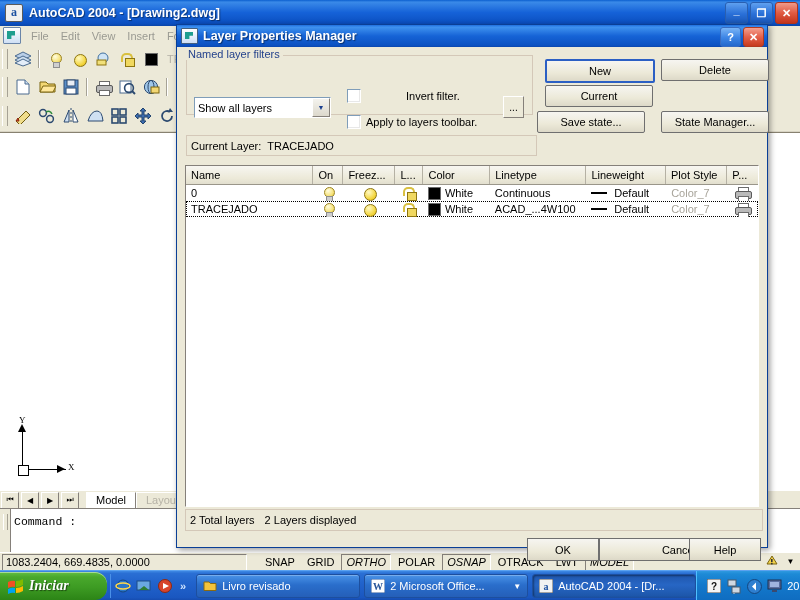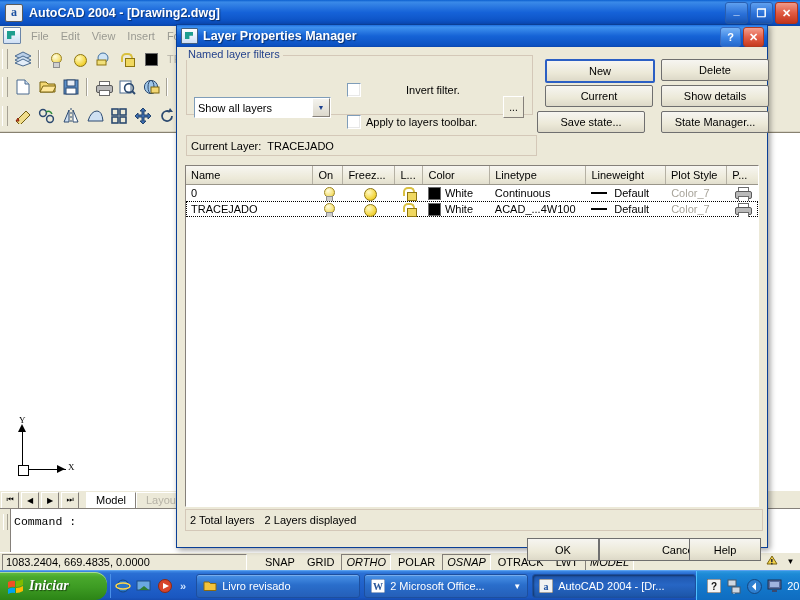--- a/index.html
+++ b/index.html
@@ -564,38 +564,37 @@
 
     <div class="grpbox"></div>
     <div class="grp-legend">Named layer filters</div>
 
     <div class="combo">
       <span>Show all layers</span>
       <span class="combo-arrow">▼</span>
     </div>
     <div class="ellipsisbtn">...</div>
 
-    <div class="chk-row" style="left:170px;top:58px;gap:45px;">
+    <div class="chk-row" style="left:170px;top:64px;gap:45px;">
       <span class="chkbox"></span>
       <span>Invert filter.</span>
     </div>
     <div class="chk-row" style="left:170px;top:90px;">
       <span class="chkbox"></span>
       <span>Apply to layers toolbar.</span>
     </div>
 
     <div class="curlayer">
       <span>Current Layer:</span>
       <span>TRACEJADO</span>
     </div>
 
     <div class="btn default" style="left:368px;top:34px;">New</div>
     <div class="btn" style="left:484px;top:34px;">Delete</div>
     <div class="btn" style="left:368px;top:60px;">Current</div>
-    <div class="btn" style="left:484px;top:60px;">Show details</div>
     <div class="btn" style="left:360px;top:86px;">Save state...</div>
     <div class="btn" style="left:484px;top:86px;">State Manager...</div>
 
     <div class="tablewrap">
       <div class="thead">
         <div class="th" style="width:138px">Name</div>
         <div class="th" style="width:32px">On</div>
         <div class="th" style="width:56px">Freez...</div>
         <div class="th" style="width:30px">L...</div>
         <div class="th" style="width:72px">Color</div>

